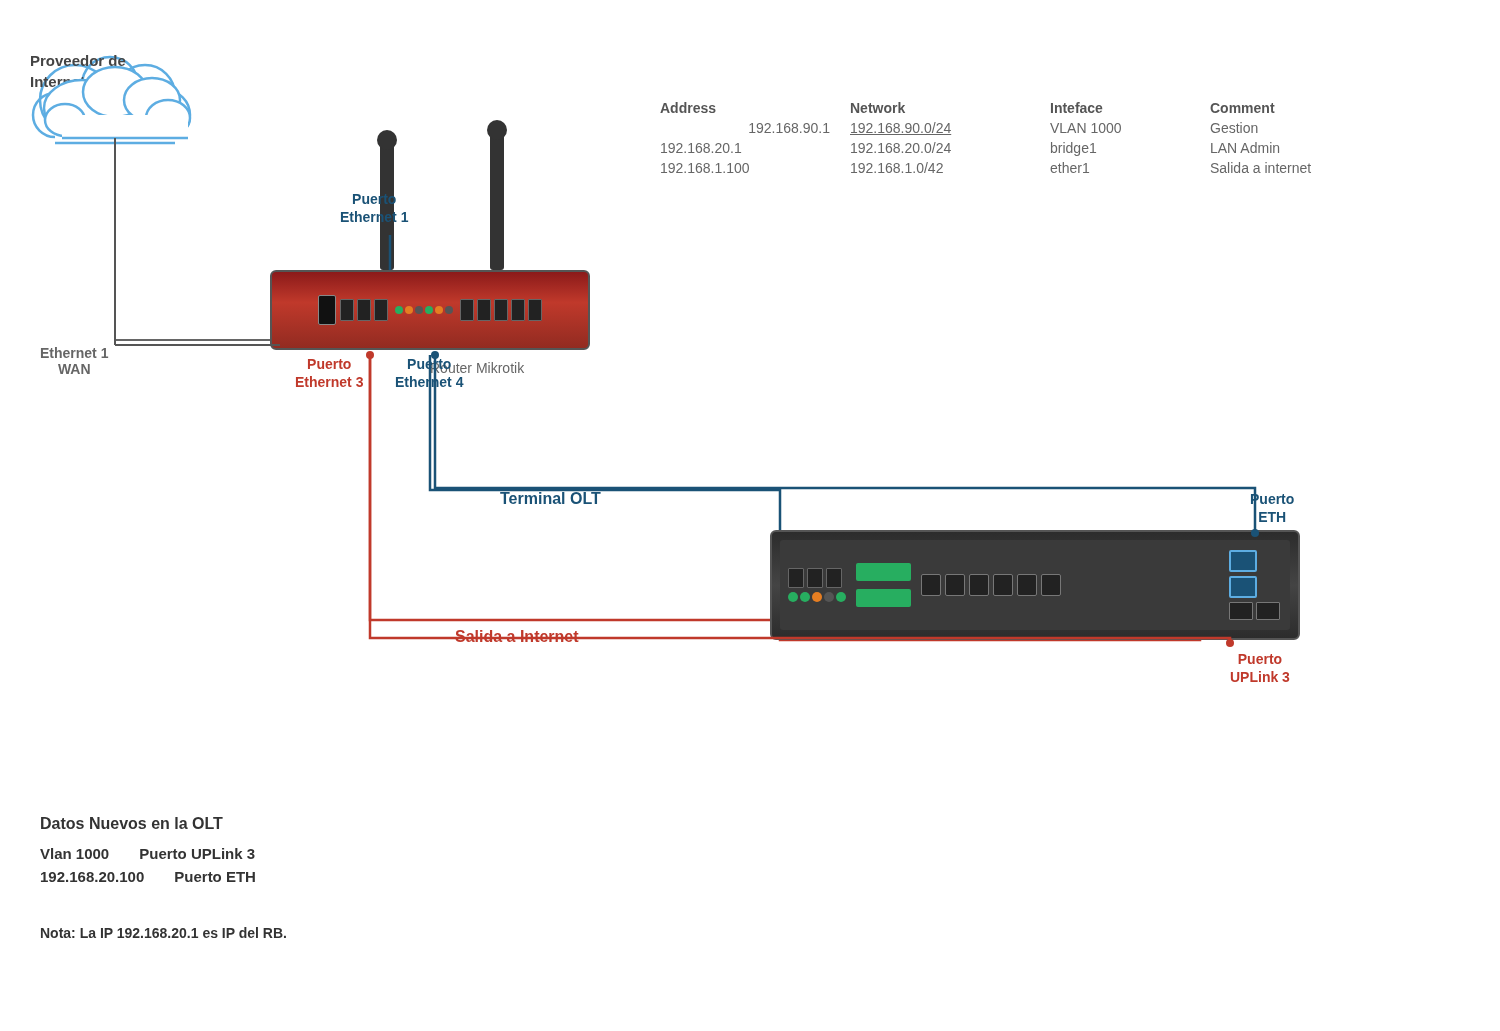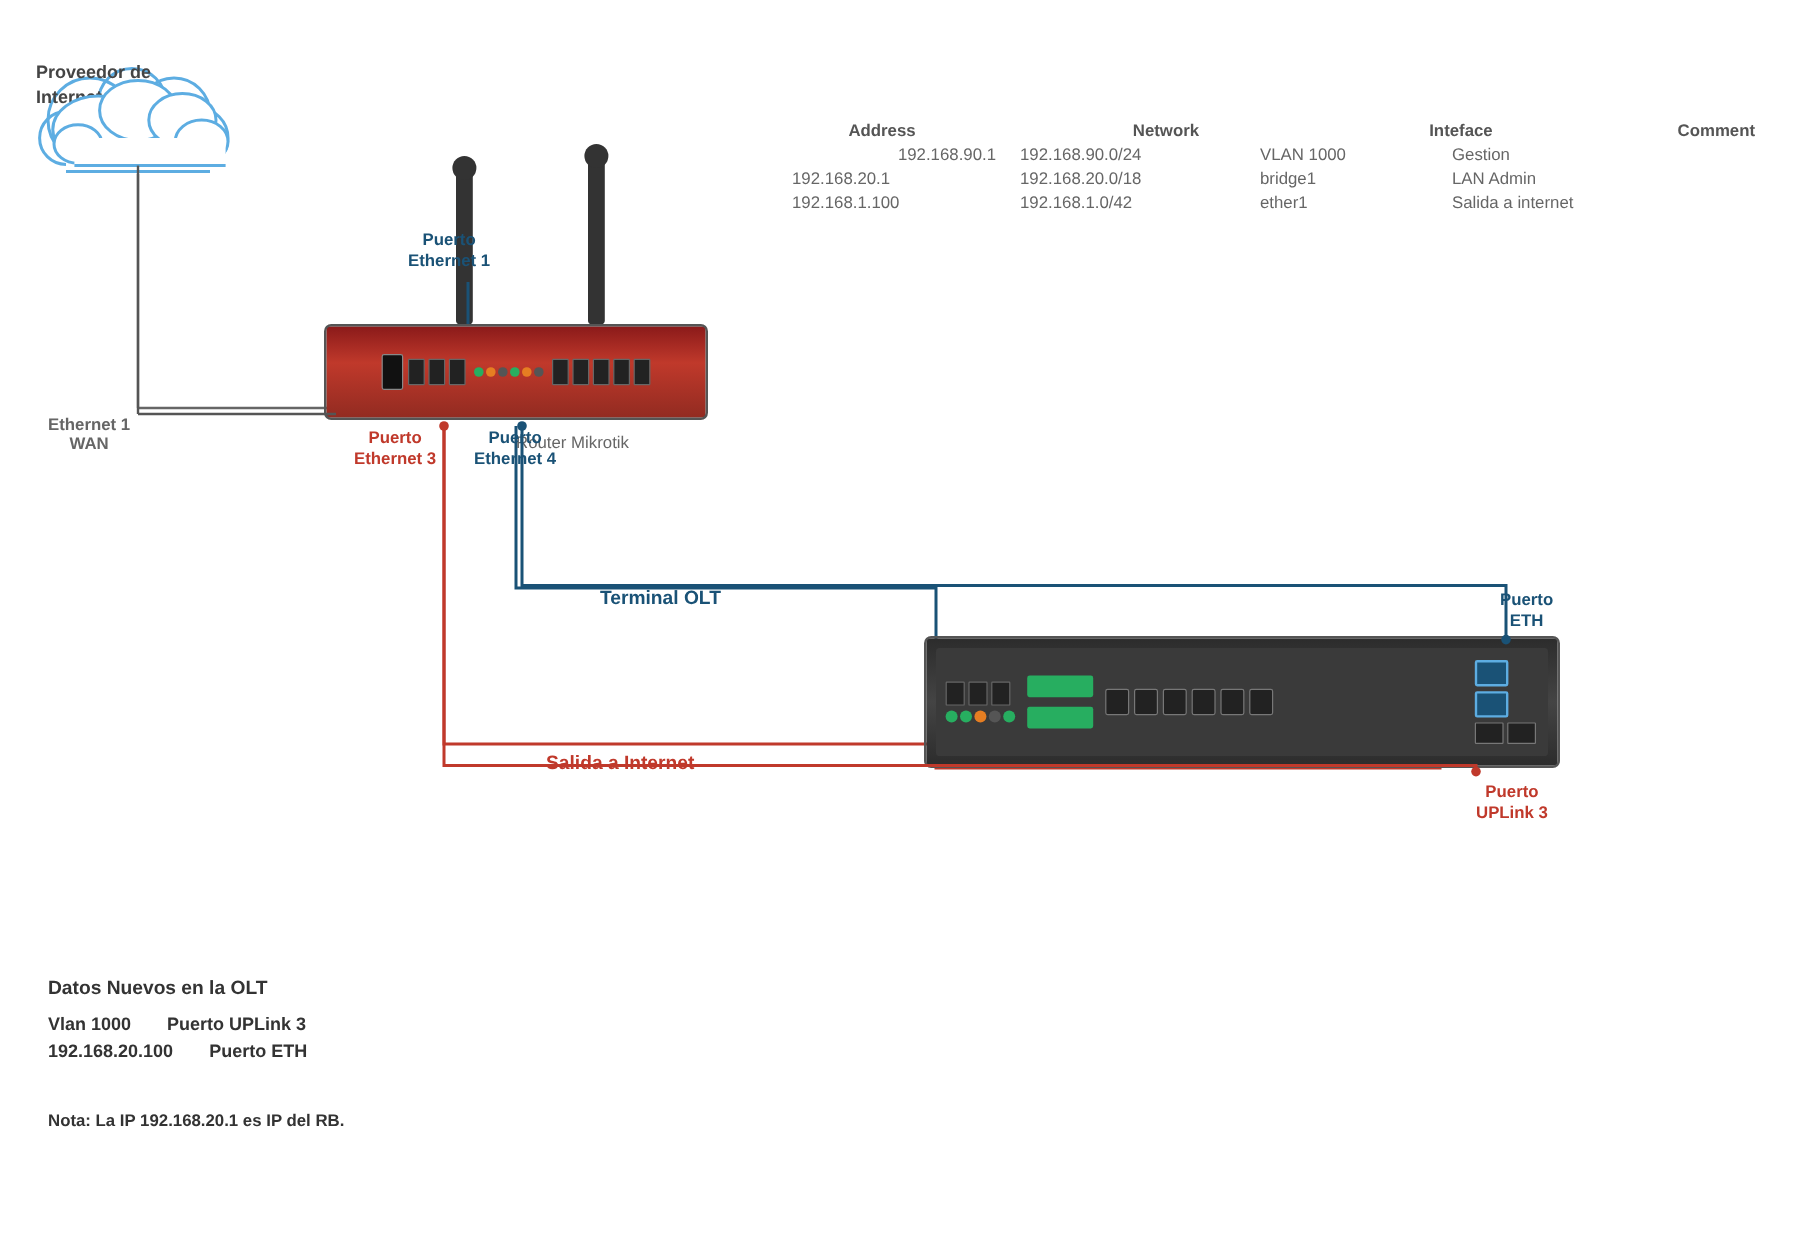--- a/index.html
+++ b/index.html
@@ -135,21 +135,20 @@
       font-size: 14px;
       color: #666;
       margin-bottom: 4px;
     }
     .table-col {
       min-width: 160px;
     }
     .table-col.bold {
       font-weight: bold;
       color: #555;
-      margin-left: 47px;
     }
 
     
     .bottom-info {
       position: absolute;
       bottom: 140px;
       left: 40px;
     }
     .bottom-title {
       font-size: 16px;
@@ -338,27 +337,27 @@
 
     <div class="table-row">
       <div class="table-col bold" style="min-width:170px;">Address</div>
       <div class="table-col bold" style="min-width:180px;">Network</div>
       <div class="table-col bold" style="min-width:140px;">Inteface</div>
       <div class="table-col bold" style="min-width:170px;">Comment</div>
     </div>
 
     <div class="table-row">
       <div class="table-col" style="min-width:170px;text-align:right;">192.168.90.1</div>
-      <div class="table-col" style="min-width:180px;">192.168.90.0/24</div>
+      <div class="table-col" style="min-width:180px;text-decoration:underline;">192.168.90.0/24</div>
       <div class="table-col" style="min-width:140px;">VLAN 1000</div>
       <div class="table-col">Gestion</div>
     </div>
     <div class="table-row">
       <div class="table-col" style="min-width:170px;">192.168.20.1</div>
-      <div class="table-col" style="min-width:180px;">192.168.20.0/18</div>
+      <div class="table-col" style="min-width:180px;">192.168.20.0/24</div>
       <div class="table-col" style="min-width:140px;">bridge1</div>
       <div class="table-col">LAN Admin</div>
     </div>
     <div class="table-row">
       <div class="table-col" style="min-width:170px;">192.168.1.100</div>
       <div class="table-col" style="min-width:180px;">192.168.1.0/42</div>
       <div class="table-col" style="min-width:140px;">ether1</div>
       <div class="table-col">Salida a internet</div>
     </div>
   </div>

